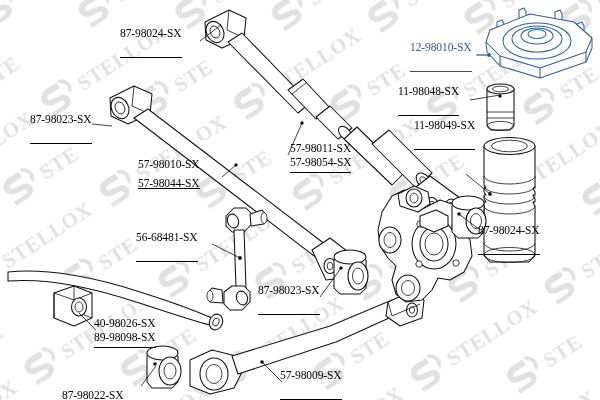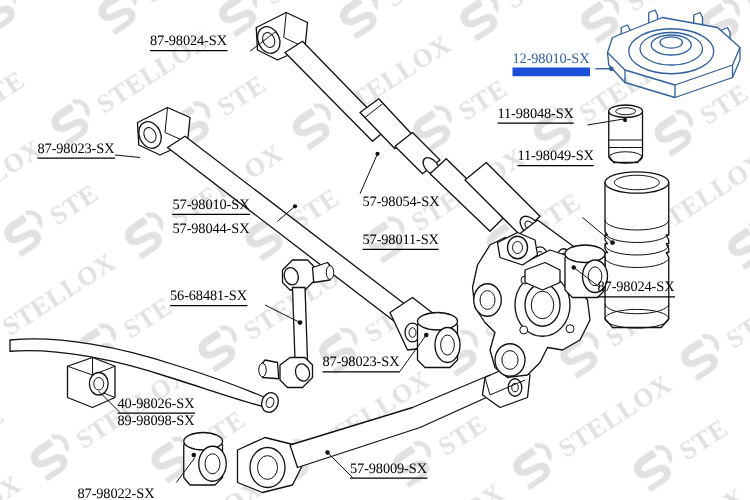--- a/index.html
+++ b/index.html
@@ -34,26 +34,26 @@
     position:absolute;
     font-family:"Liberation Serif", serif;
     font-size:11.5px;
     color:#000;
     white-space:nowrap;
     line-height:13px;
     letter-spacing:-0.1px;
   }
   .lbl.ul{
     border-bottom:1px solid #000;
-    padding-bottom:0px;
+    padding-bottom:17px;
   }
   .lbl.hl{
     color:#2f5f9e;
   }
-  .lbl.hl.ul{border-bottom:7px solid #1d4ed8;}
+  .lbl.hl.ul{border-bottom:1px solid #1d4ed8;}
 </style>
 </head>
 <body>
 
 <div id="stage">
 
   <svg id="watermark" viewBox="0 0 600 400" width="600" height="400">
     <defs>
       <g id="wmUnit">
 
@@ -302,21 +302,21 @@
 
     <div class="lbl ul" style="left:398px;top:85px;">11-98048-SX</div>
 
     <div class="lbl ul" style="left:414px;top:119px;">11-98049-SX</div>
 
     <div class="lbl ul" style="left:30px;top:113px;">87-98023-SX</div>
 
     <div class="lbl ul" style="left:138px;top:158px;">57-98010-SX</div>
     <div class="lbl" style="left:138px;top:177px;">57-98044-SX</div>
 
-    <div class="lbl ul" style="left:290px;top:142px;margin-top:44px;">57-98011-SX</div>
+    <div class="lbl ul" style="left:290px;top:142px;">57-98011-SX</div>
     <div class="lbl" style="left:290px;top:156px;text-align:right;">57-98054-SX</div>
 
     <div class="lbl ul" style="left:136px;top:231px;">56-68481-SX</div>
 
     <div class="lbl ul" style="left:478px;top:224px;">87-98024-SX</div>
 
     <div class="lbl ul" style="left:258px;top:284px;">87-98023-SX</div>
 
     <div class="lbl ul" style="left:94px;top:317px;">40-98026-SX</div>
     <div class="lbl" style="left:94px;top:331px;">89-98098-SX</div>

